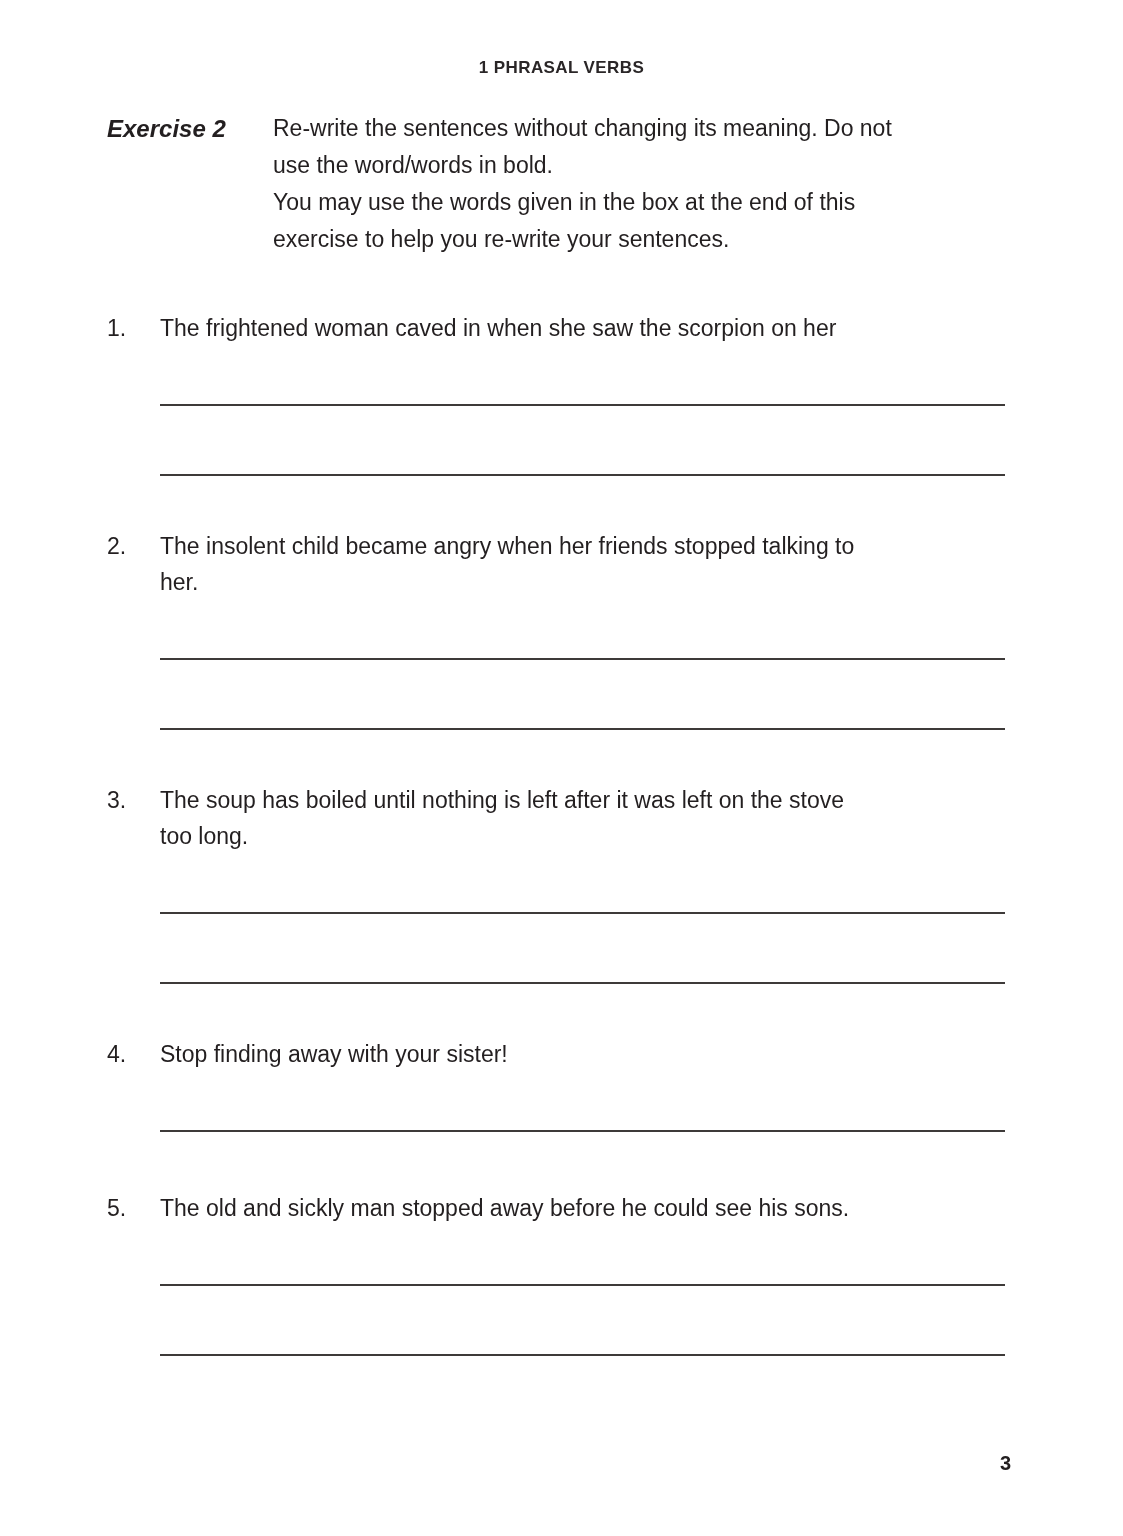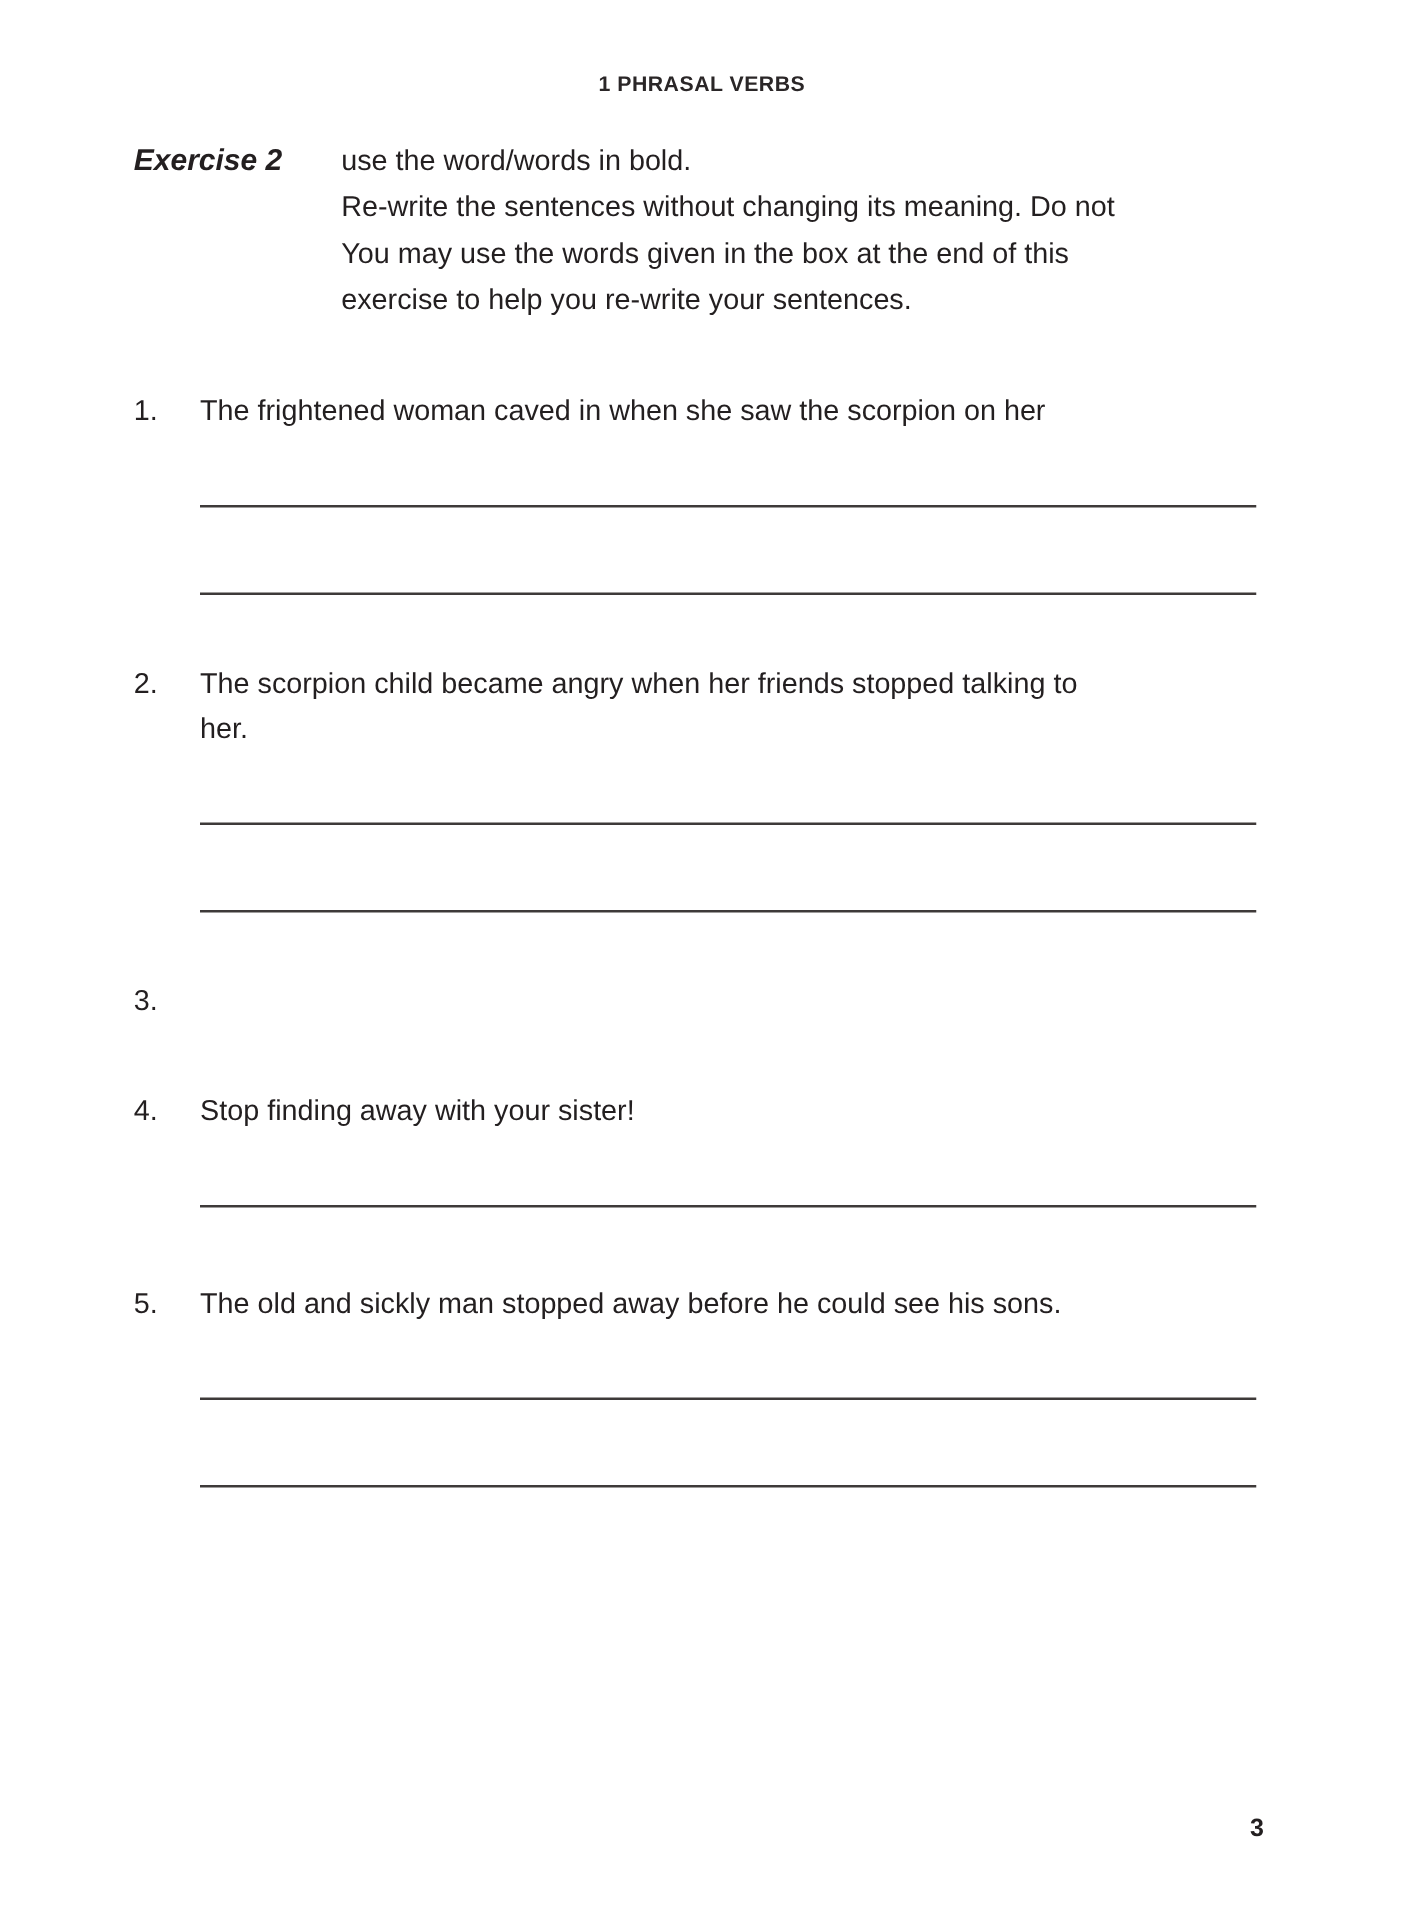--- a/index.html
+++ b/index.html
@@ -75,48 +75,54 @@
 </head>
 <body>
 
 <div class="page">
 
   <div class="header">1 PHRASAL VERBS</div>
 
   <div class="exercise">
     <div class="exercise-label">Exercise 2</div>
     <div class="instructions">
+      <div class="instr-line">Re-write the sentences without changing its meaning. Do not</div>
       <div class="instr-line">use the word/words in bold.</div>
-      <div class="instr-line">Re-write the sentences without changing its meaning. Do not</div>
       <div class="instr-line">You may use the words given in the box at the end of this</div>
       <div class="instr-line">exercise to help you re-write your sentences.</div>
     </div>
   </div>
 
   <div class="item item-1">
     <div class="item-num">1.</div>
     <div class="item-body">
       <div class="sentence"><span>The frightened woman </span><b>caved in</b><span> when she saw the scorpion on her</span></div>
       <div class="answer-line first"></div>
       <div class="answer-line next"></div>
     </div>
   </div>
 
   <div class="item item-2">
     <div class="item-num">2.</div>
     <div class="item-body">
-      <div class="sentence"><span>The scorpion child </span><b>became angry</b><span> when her friends stopped talking to</span></div>
+      <div class="sentence"><span>The insolent child </span><b>became angry</b><span> when her friends stopped talking to</span></div>
       <div class="sentence">her.</div>
       <div class="answer-line first"></div>
       <div class="answer-line next"></div>
     </div>
   </div>
 
   <div class="item item-3">
     <div class="item-num">3.</div>
+    <div class="item-body">
+      <div class="sentence"><span>The soup has </span><b>boiled until nothing is left</b><span> after it was left on the stove</span></div>
+      <div class="sentence">too long.</div>
+      <div class="answer-line first"></div>
+      <div class="answer-line next"></div>
+    </div>
   </div>
 
   <div class="item item-4">
     <div class="item-num">4.</div>
     <div class="item-body">
       <div class="sentence"><span>Stop </span><b>finding away</b><span> with your sister!</span></div>
       <div class="answer-line first"></div>
     </div>
   </div>
 

